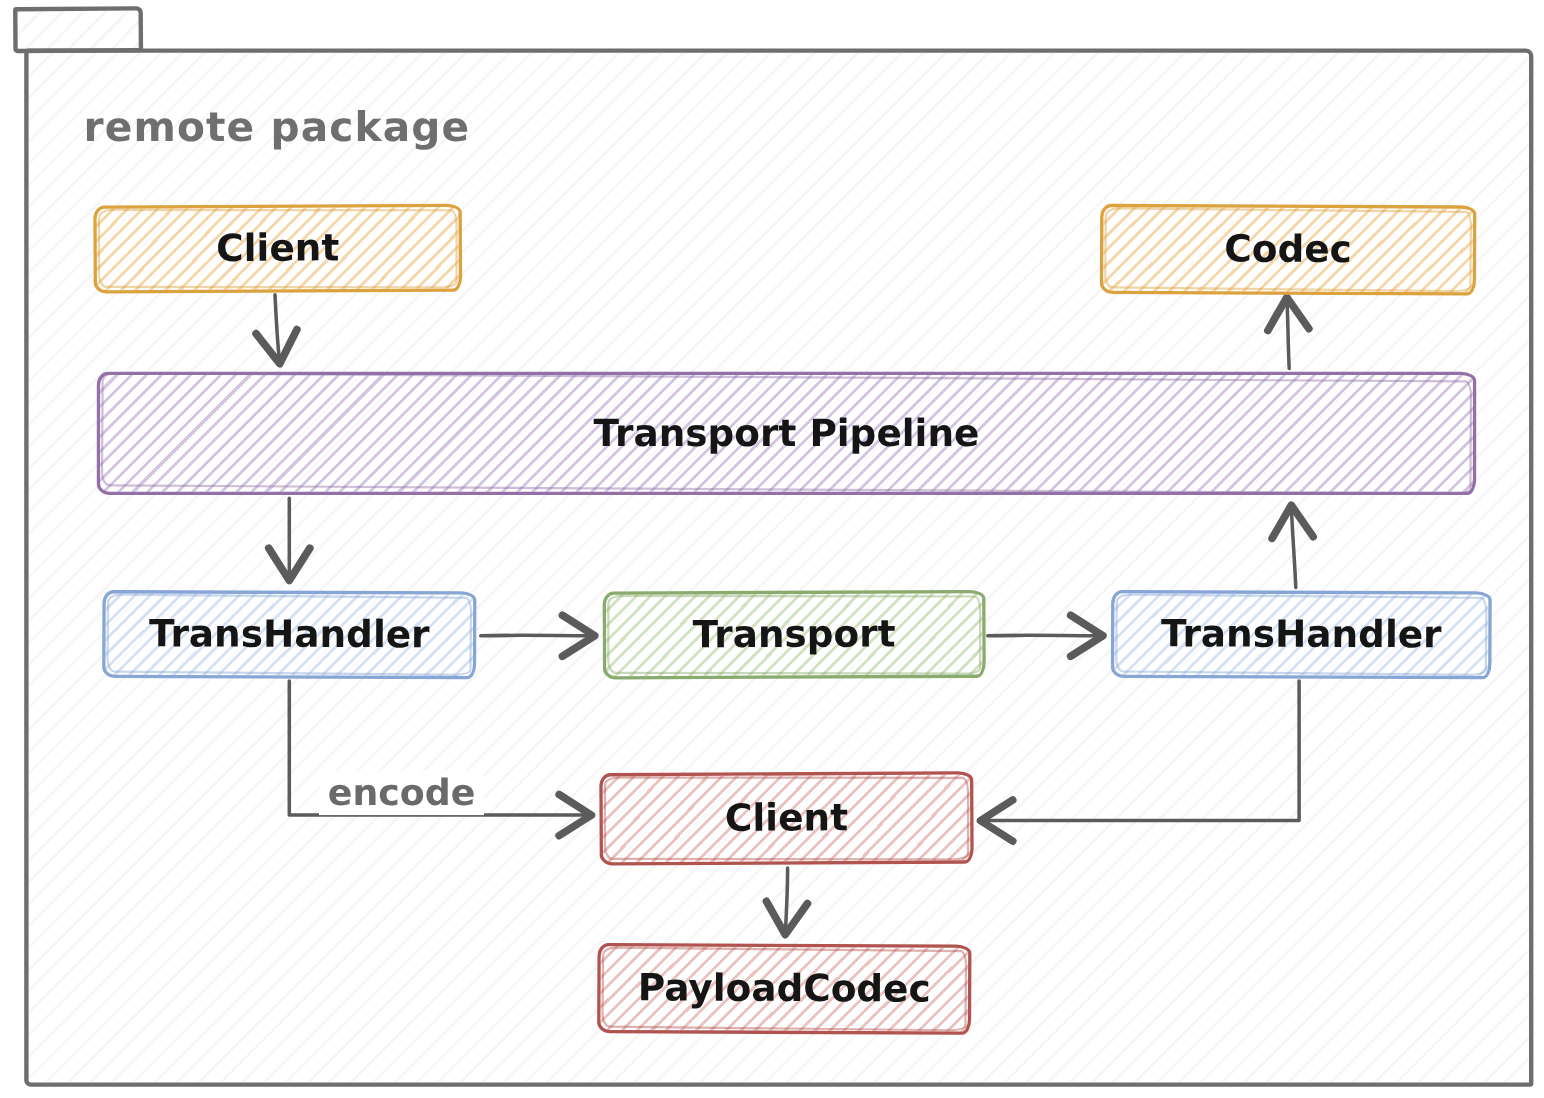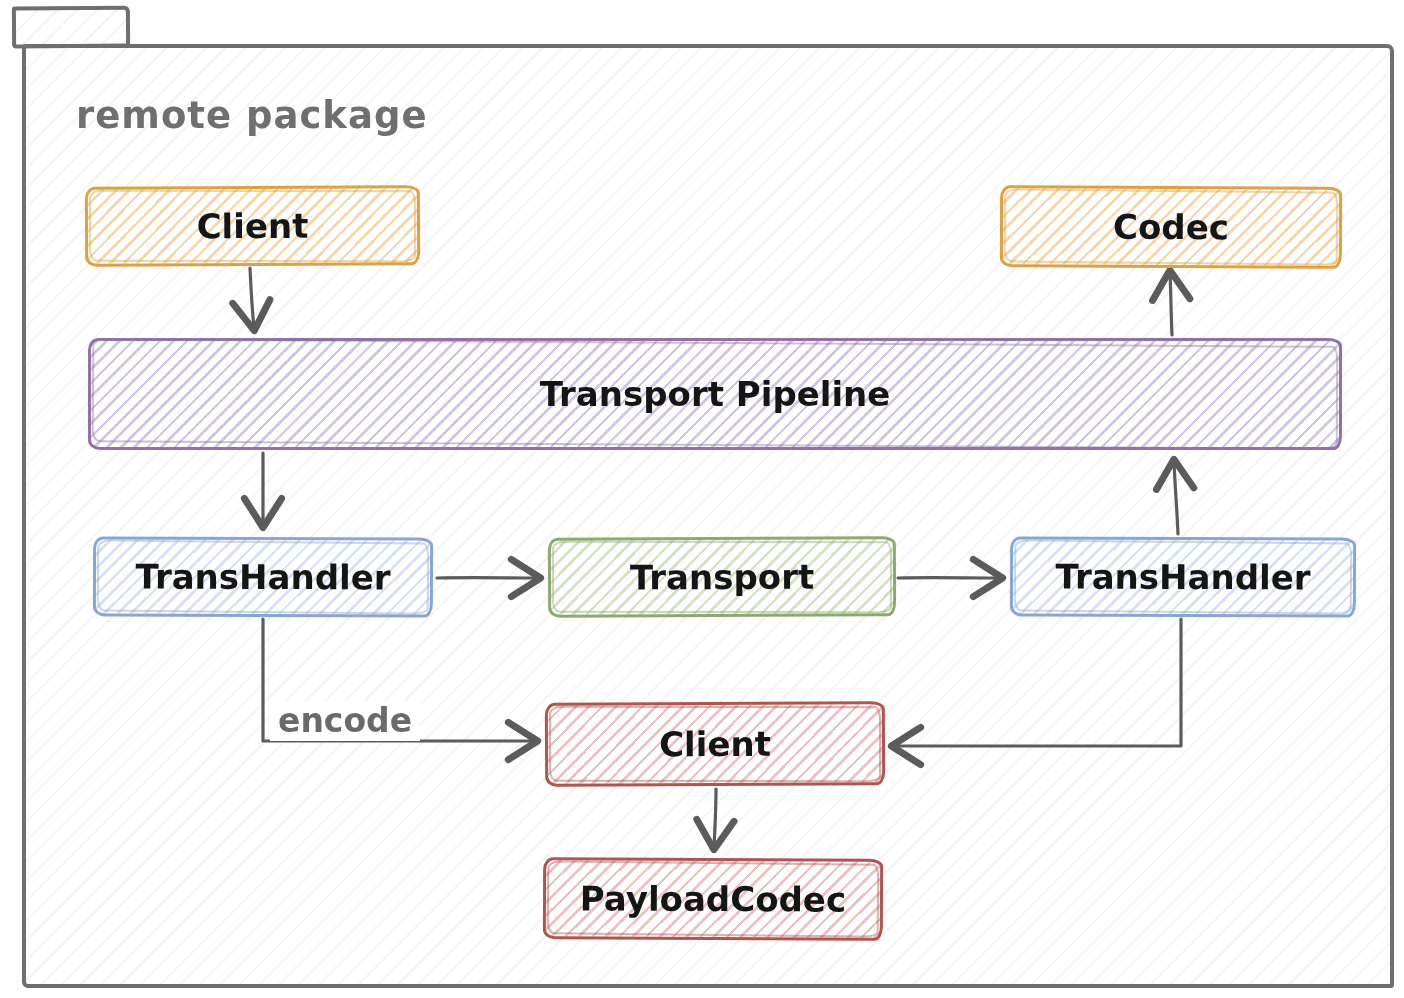--- a/index.html
+++ b/index.html
@@ -72,21 +72,21 @@
   svg.edges { position: absolute; left: 0; top: 0; pointer-events: none; }
   .edge { stroke: #5b5b5b; stroke-width: 3.2; fill: none; stroke-linecap: round; stroke-linejoin: round; }
 
   .edge-label {
     position: absolute;
     background: #ffffff;
     color: #6a6a6a;
     font-size: 33px; font-weight: bold;
     line-height: 40px; padding: 0 8px;
   }
-  #label-encode { left: 270px;  top: 701px; }
+  #label-encode { left: 290px;  top: 701px; }
   #label-decode { left: 1022px; top: 701px; }
 </style>
 </head>
 <body>
 
 <div class="stage">
 
   <div class="pkg-tab"></div>
   <div class="pkg-body"></div>
   <div class="pkg-title">remote package</div>

